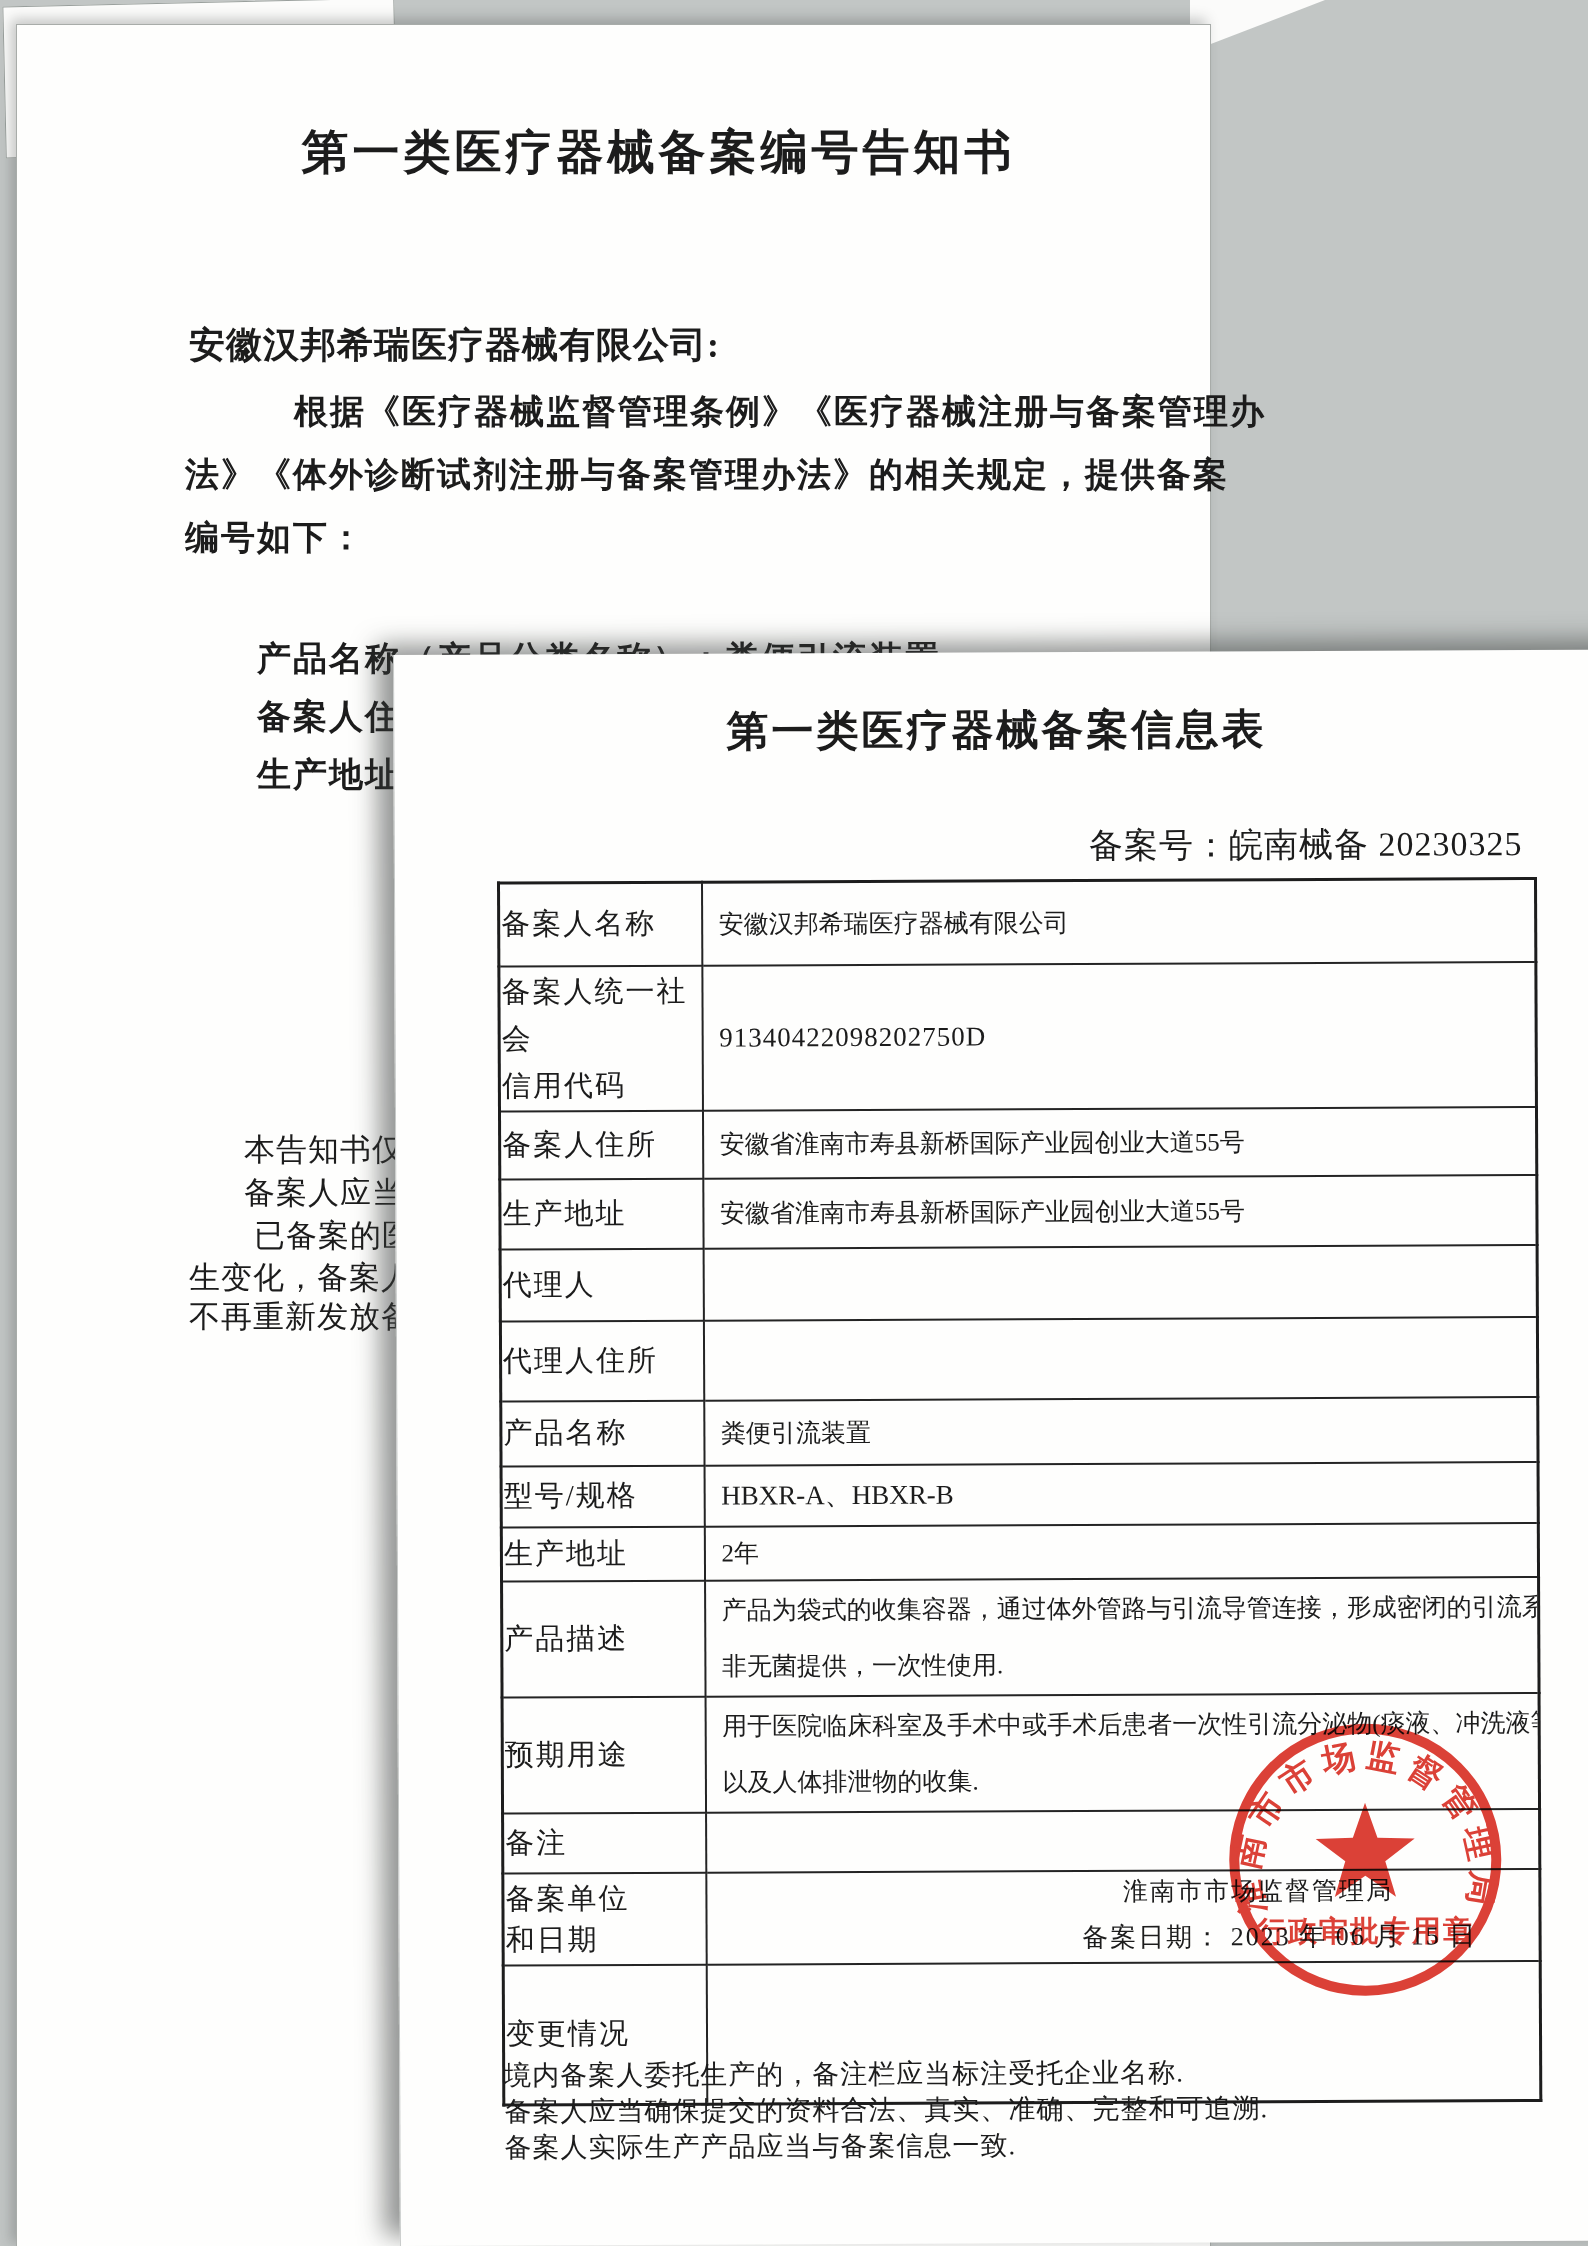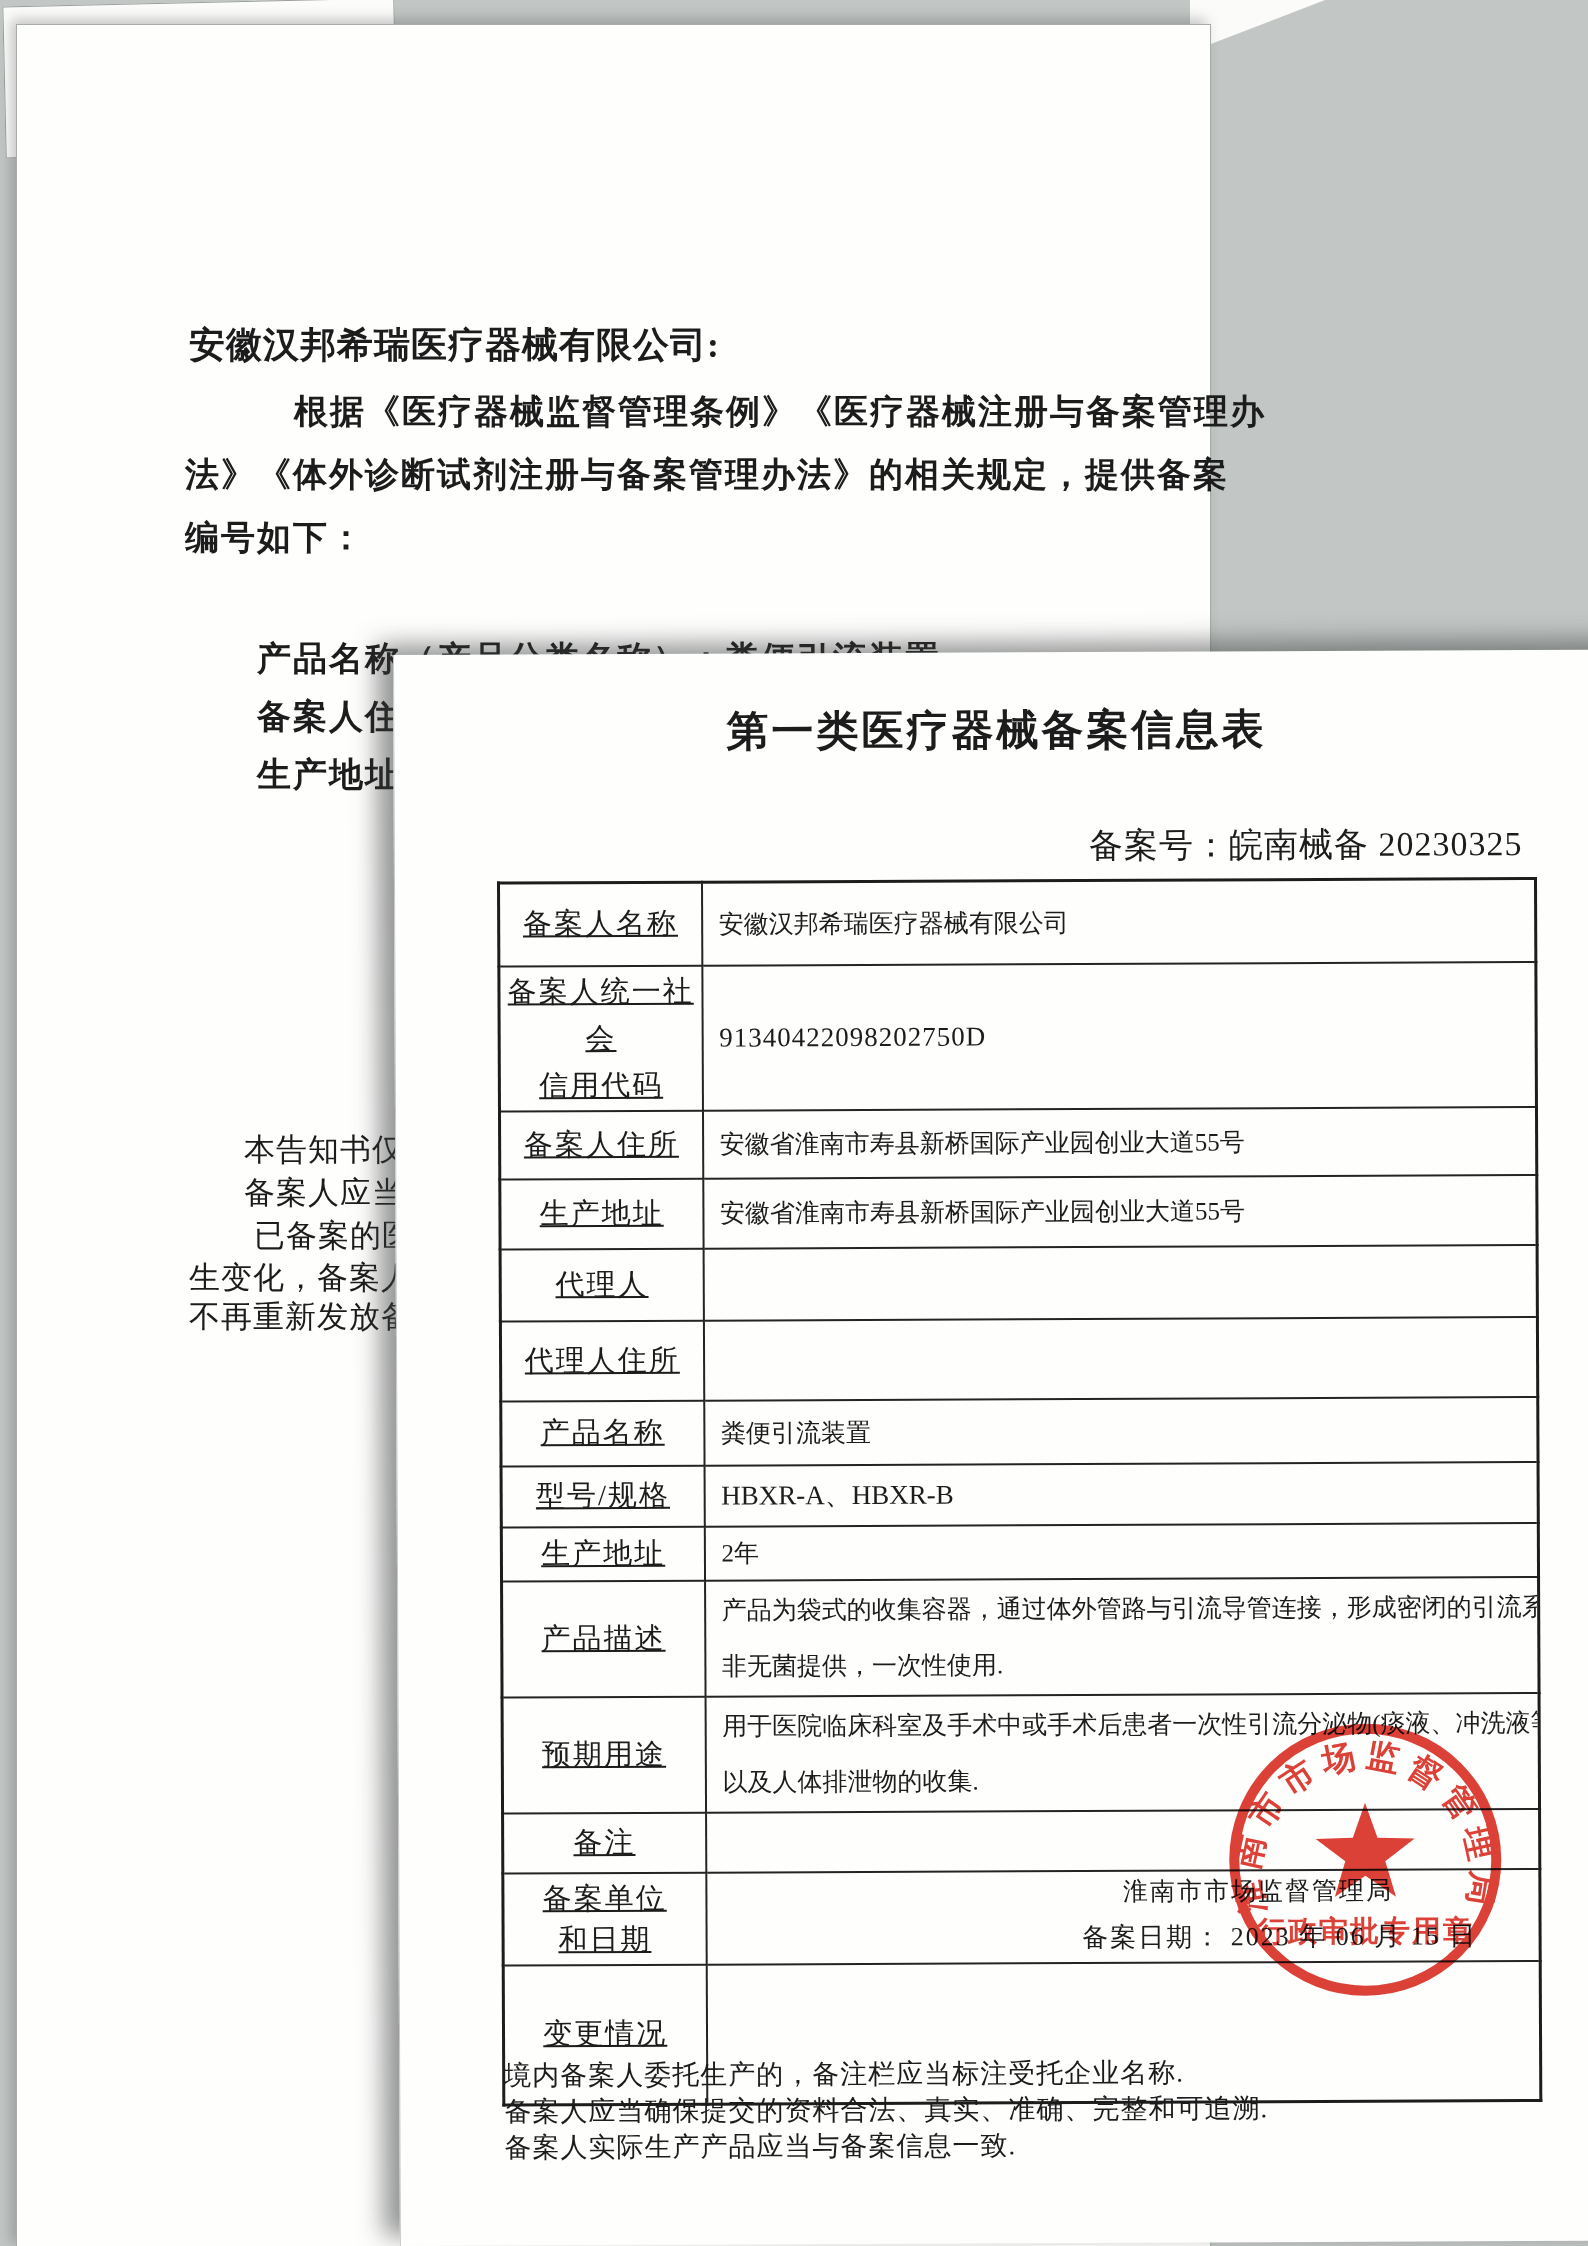--- a/index.html
+++ b/index.html
@@ -63,21 +63,21 @@
   .p2-recno{position:absolute;left:694px;top:171px;font-size:34px;letter-spacing:1px;white-space:nowrap;}
   .p2-table{
     position:absolute;left:102px;top:227px;width:1037px;
     border-collapse:collapse;table-layout:fixed;
   }
   .p2-table td{
     border:2px solid #242424;vertical-align:middle;
     font-size:25px;overflow:hidden;
   }
   .p2-table{border:3px solid #1d1d1d;}
-  td.lbl{text-align:center;font-size:29px;letter-spacing:2px;text-decoration:underline;}
+  td.lbl{text-align:left;font-size:29px;letter-spacing:2px;}
   td.val{padding-left:16px;}
   .lbl-2line{line-height:47px;}
   .val-2line{line-height:56px;font-size:24px;letter-spacing:0;}
   .desc-line{white-space:nowrap;}
   .unit-org{margin-left:400px;margin-top:2px;font-size:25px;letter-spacing:2px;white-space:nowrap;}
   .unit-date{margin-left:359px;margin-top:12px;font-size:26px;letter-spacing:2px;white-space:nowrap;}
   .p2-note{position:absolute;font-size:27px;letter-spacing:1px;white-space:nowrap;}
   .p2-fn1{left:104px;top:1403px;}
   .p2-fn2{left:104px;top:1439px;}
   .p2-fn3{left:104px;top:1475px;}
@@ -89,20 +89,21 @@
 </style>
 </head>
 <body>
 
 <div class="canvas">
 
   <div class="under-sheet"></div>
   <div class="corner-spur"></div>
 
   <div class="page1">
+    <div class="p1-title">第一类医疗器械备案编号告知书</div>
     <div class="p1-company">安徽汉邦希瑞医疗器械有限公司:</div>
     <div class="p1-line p1-l1">根据《医疗器械监督管理条例》《医疗器械注册与备案管理办</div>
     <div class="p1-line p1-l2">法》《体外诊断试剂注册与备案管理办法》的相关规定，提供备案</div>
     <div class="p1-line p1-l3">编号如下：</div>
     <div class="p1-line p1-l5">产品名称（产品分类名称）：粪便引流装置</div>
     <div class="p1-line p1-l6">备案人住所</div>
     <div class="p1-line p1-l7">生产地址：</div>
     <div class="p1-note p1-n1">本告知书仅</div>
     <div class="p1-note p1-n2">备案人应当</div>
     <div class="p1-note p1-n3">已备案的医</div>

